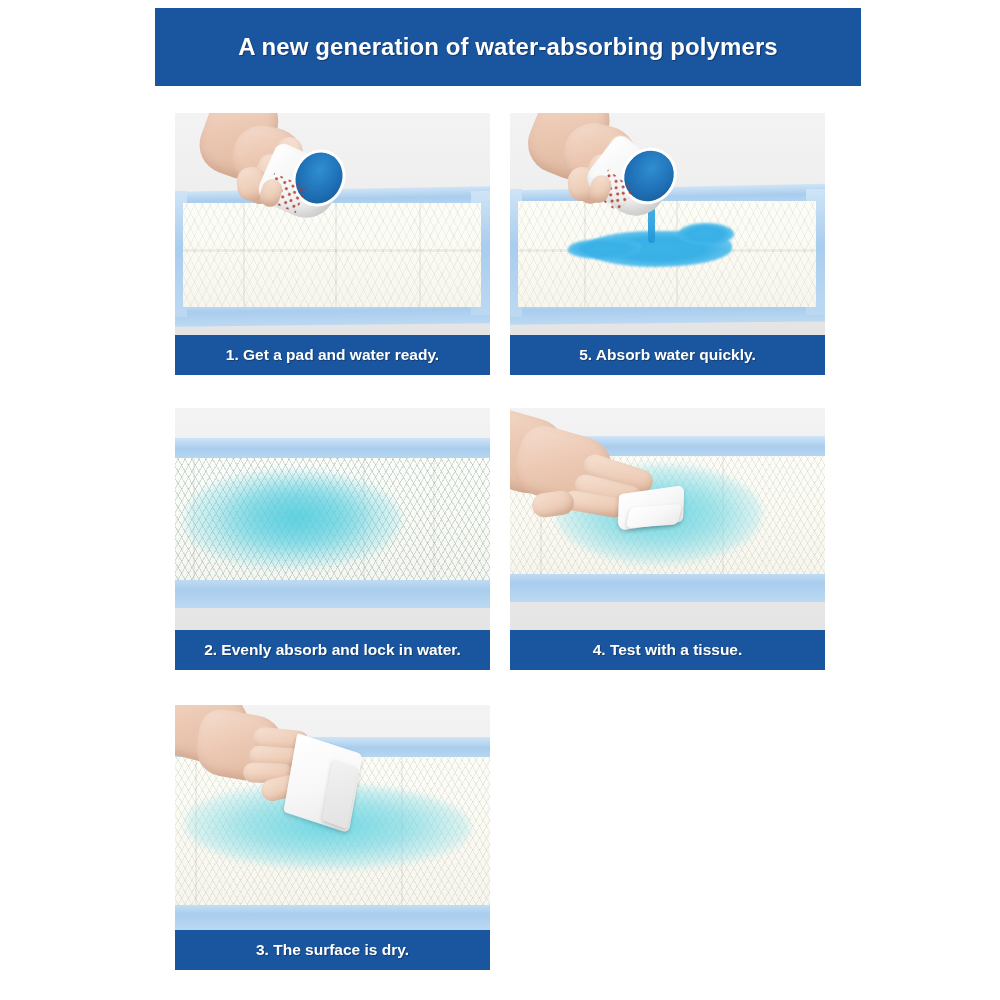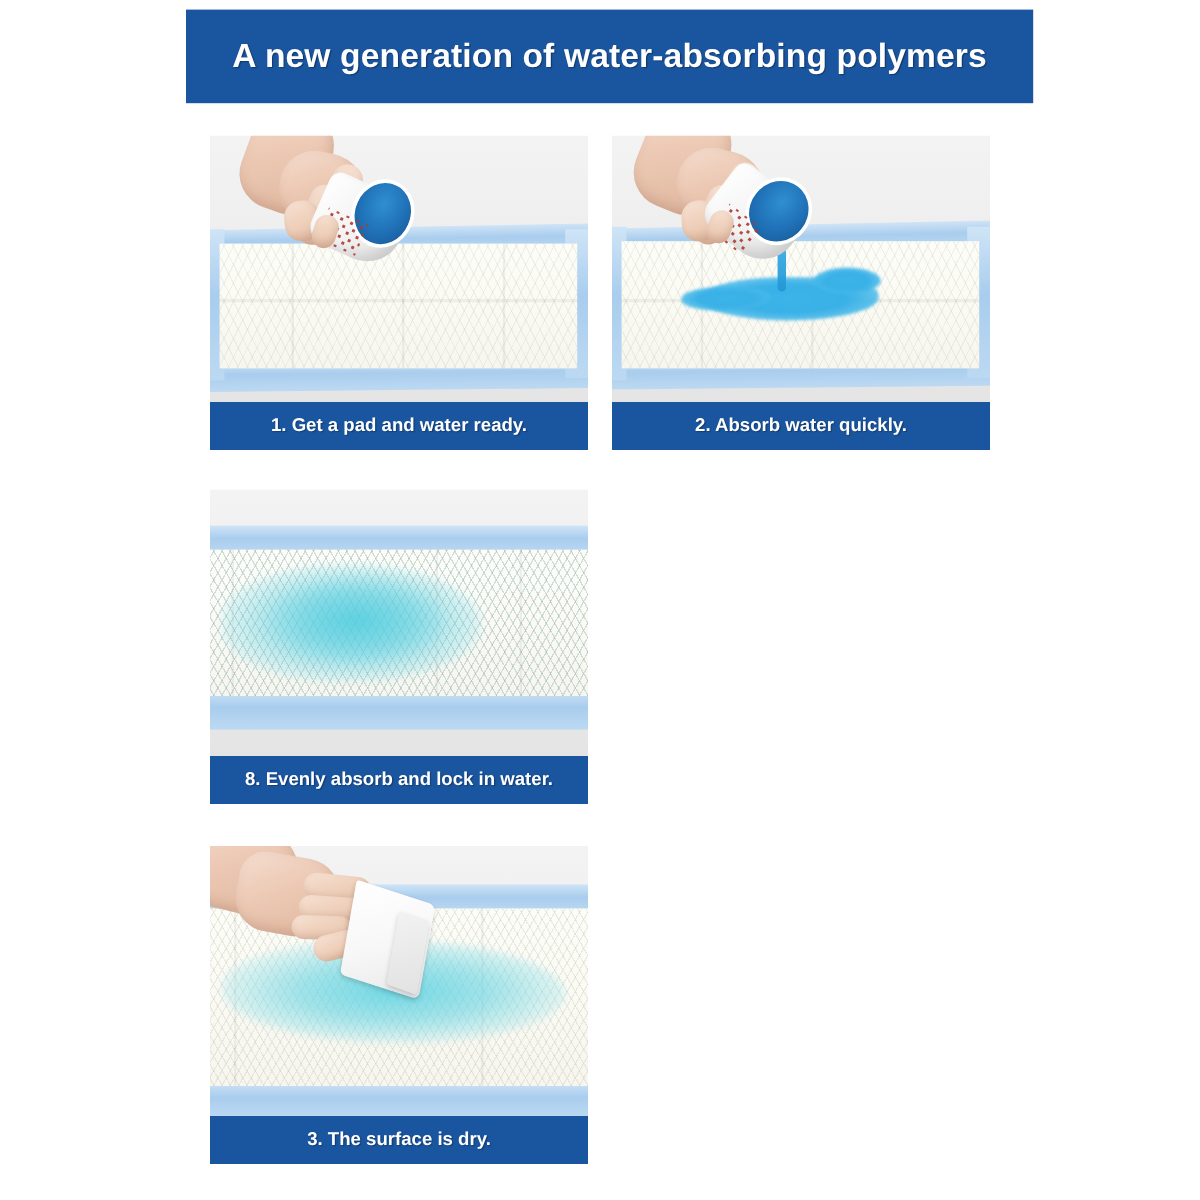--- a/index.html
+++ b/index.html
@@ -23,21 +23,21 @@
     width: 706px;
     height: 78px;
     background: #1a56a0;
     display: flex;
     align-items: center;
     justify-content: center;
     box-sizing: border-box;
   }
   #header-title {
     color: #ffffff;
-    font-size: 28px;
+    font-size: 24px;
     font-weight: bold;
     letter-spacing: 0.1px;
     text-shadow: 1px 1px 1px rgba(0,0,0,0.35);
     white-space: nowrap;
   }
 
   
   #panel-grid {
     position: absolute;
     left: 175px;
@@ -266,41 +266,65 @@
       <div class="arm" style="left:54px; top:12px; width:74px; height:58px; border-radius:30px 34px 26px 24px; transform:rotate(14deg);"></div>
       <div class="finger" style="left:90px; top:20px; width:26px; height:56px; border-radius:14px; transform:rotate(32deg);"></div>
       <div class="finger" style="left:74px; top:40px; width:24px; height:52px; border-radius:12px; transform:rotate(24deg);"></div>
       <div class="finger" style="left:58px; top:54px; width:30px; height:34px; border-radius:14px; transform:rotate(-4deg);"></div>
 
       <div class="cup-body" style="left:82px; top:36px; width:76px; height:62px; border-radius:10px 26px 30px 16px; transform:rotate(38deg);"></div>
       <div class="cup-rim" style="left:112px; top:34px; width:54px; height:58px; border-radius:50%; transform:rotate(38deg);"></div>
       <div class="cup-dots" style="left:86px; top:64px; width:34px; height:28px; transform:rotate(38deg);"></div>
       <div class="finger" style="left:80px; top:62px; width:20px; height:28px; border-radius:10px; transform:rotate(20deg);"></div>
     </div>
-    <div class="caption">2. Absorb water quickly.</div>
+    <div class="caption">5. Absorb water quickly.</div>
   </div>
 
   <div class="panel col-left row-2">
     <div class="photo">
       <div class="bg-wall"></div>
       <div class="pad-edge" style="left:-6px; top:30px; width:332px; height:24px;"></div>
       <div class="pad-edge" style="left:-6px; top:166px; width:332px; height:34px;"></div>
       <div class="pad-body" style="left:-4px; top:50px; width:326px; height:122px;">
         <div class="pad-texture" style="background-image:repeating-linear-gradient(60deg, rgba(175,175,160,0.25) 0 1px, rgba(0,0,0,0) 1px 6px), repeating-linear-gradient(-60deg, rgba(175,175,160,0.25) 0 1px, rgba(0,0,0,0) 1px 6px);"></div>
         <div class="crease" style="left:22px; top:0; width:2px; height:100%;"></div>
         <div class="crease" style="left:192px; top:0; width:2px; height:100%;"></div>
         <div class="crease" style="left:262px; top:0; width:2px; height:100%;"></div>
       </div>
       <div class="diffuse-stain" style="left:10px; top:62px; width:216px; height:98px; border-radius:48% 52% 50% 46%;"></div>
       <div class="diffuse-stain" style="left:48px; top:72px; width:148px; height:74px; border-radius:50%;"></div>
       <div class="pad-texture" style="left:-4px; top:50px; width:326px; height:122px; background-image:repeating-linear-gradient(60deg, rgba(120,180,200,0.22) 0 1px, rgba(0,0,0,0) 1px 6px), repeating-linear-gradient(-60deg, rgba(120,180,200,0.22) 0 1px, rgba(0,0,0,0) 1px 6px);"></div>
     </div>
-    <div class="caption">8. Evenly absorb and lock in water.</div>
-  </div>
-
+    <div class="caption">2. Evenly absorb and lock in water.</div>
+  </div>
+
+  <div class="panel col-right row-2">
+    <div class="photo">
+      <div class="bg-wall"></div>
+      <div class="pad-edge" style="left:-6px; top:28px; width:332px; height:24px;"></div>
+      <div class="pad-edge" style="left:-6px; top:160px; width:332px; height:34px;"></div>
+      <div class="pad-body" style="left:-4px; top:48px; width:326px; height:118px;">
+        <div class="pad-texture" style="background-image:repeating-linear-gradient(60deg, rgba(175,175,160,0.22) 0 1px, rgba(0,0,0,0) 1px 6px), repeating-linear-gradient(-60deg, rgba(175,175,160,0.22) 0 1px, rgba(0,0,0,0) 1px 6px);"></div>
+        <div class="crease" style="left:34px; top:0; width:2px; height:100%;"></div>
+        <div class="crease" style="left:216px; top:0; width:2px; height:100%;"></div>
+      </div>
+      <div class="diffuse-stain" style="left:46px; top:56px; width:206px; height:100px; border-radius:50%;"></div>
+
+      <div class="arm" style="left:-54px; top:4px; width:110px; height:76px; border-radius:28px 34px 36px 30px; transform:rotate(16deg);"></div>
+      <div class="arm" style="left:6px; top:24px; width:96px; height:70px; border-radius:26px 34px 40px 30px; transform:rotate(16deg);"></div>
+      <div class="finger" style="left:72px; top:54px; width:72px; height:24px; border-radius:12px; transform:rotate(18deg);"></div>
+      <div class="finger" style="left:64px; top:72px; width:68px; height:22px; border-radius:11px; transform:rotate(14deg);"></div>
+      <div class="finger" style="left:54px; top:86px; width:60px; height:20px; border-radius:10px; transform:rotate(10deg);"></div>
+      <div class="finger" style="left:22px; top:84px; width:42px; height:24px; border-radius:12px; transform:rotate(-8deg);"></div>
+
+      <div class="tissue" style="left:108px; top:82px; width:66px; height:36px; border-radius:4px 7px 5px 9px; transform:rotate(-8deg) skewX(-10deg);"></div>
+      <div class="tissue" style="left:118px; top:98px; width:52px; height:20px; border-radius:5px; transform:rotate(-4deg) skewX(-16deg);"></div>
+    </div>
+    <div class="caption">4. Test with a tissue.</div>
+  </div>
 
   <div class="panel col-left row-3">
     <div class="photo">
       <div class="bg-wall"></div>
       <div class="pad-edge" style="left:-6px; top:32px; width:332px; height:24px;"></div>
       <div class="pad-edge" style="left:-6px; top:196px; width:332px; height:30px;"></div>
       <div class="pad-body" style="left:-4px; top:52px; width:326px; height:148px;">
         <div class="pad-texture" style="background-image:repeating-linear-gradient(60deg, rgba(175,175,160,0.22) 0 1px, rgba(0,0,0,0) 1px 6px), repeating-linear-gradient(-60deg, rgba(175,175,160,0.22) 0 1px, rgba(0,0,0,0) 1px 6px);"></div>
         <div class="crease" style="left:24px; top:0; width:2px; height:100%;"></div>
         <div class="crease" style="left:230px; top:0; width:2px; height:100%;"></div>

